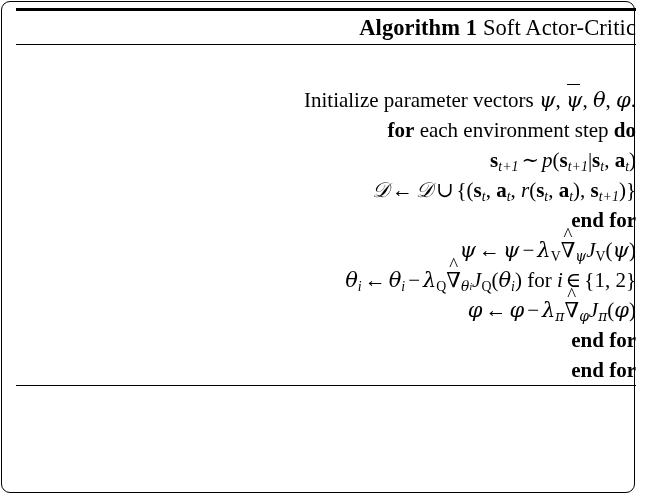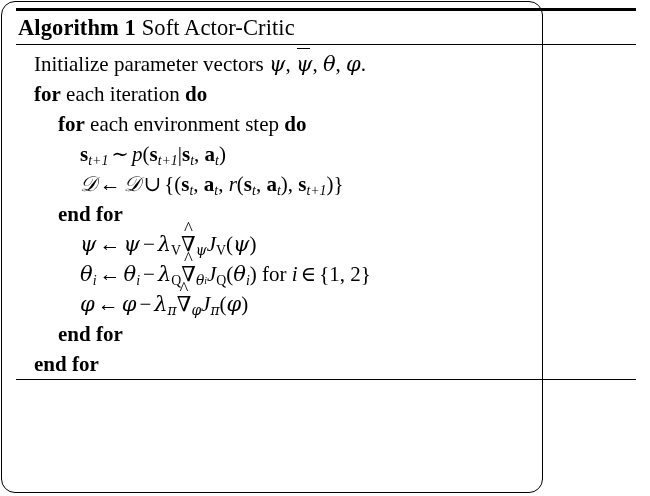--- a/index.html
+++ b/index.html
@@ -13,26 +13,27 @@
     font-family: "Liberation Serif", "DejaVu Serif", serif;
     color: #000000;
     overflow: hidden;
   }
 
   
   #algorithm-figure {
     position: absolute;
     left: 1px;
     top: 1px;
-    width: 542px;
+    width: 634px;
     height: 492px;
     border: 1px solid #000;
-    border-radius: 14px;
+    border-radius: 9px;
     background: #fff;
     box-sizing: border-box;
+    text-align: right;
   }
 
   .rules-area {
     position: absolute;
     left: 14px;
     top: 6px;
     width: 620px;
   }
 
   .rule-thick {
@@ -54,20 +55,21 @@
     white-space: nowrap;
     letter-spacing: .1px;
   }
   .algo-title .kw {
     font-weight: bold;
   }
 
   
   .algo-body {
     padding-top: 4px;
+    margin-top: 36px;
   }
   .line {
     font-size: 21px;
     line-height: 30px;
     height: 30px;
     white-space: nowrap;
   }
   .ind0 { padding-left: 18px; }
   .ind1 { padding-left: 42px; }
   .ind2 { padding-left: 64px; }
@@ -162,26 +164,20 @@
     <div class="algo-body">
 
       <div class="line ind0">
         <span>Initialize parameter vectors</span>
         <span class="m"><span class="gr">ψ</span><span class="roman">,</span>
           <span class="bar gr">ψ</span><span class="roman">,</span>
           <span class="gr">θ</span><span class="roman">,</span>
           <span class="gr">φ</span><span class="roman">.</span></span>
       </div>
 
-      <div class="line ind0">
-        <span class="kw">for</span>
-        <span>each</span>
-        <span>iteration</span>
-        <span class="kw">do</span>
-      </div>
 
       <div class="line ind1">
         <span class="kw">for</span>
         <span>each</span>
         <span>environment</span>
         <span>step</span>
         <span class="kw">do</span>
       </div>
 
 

